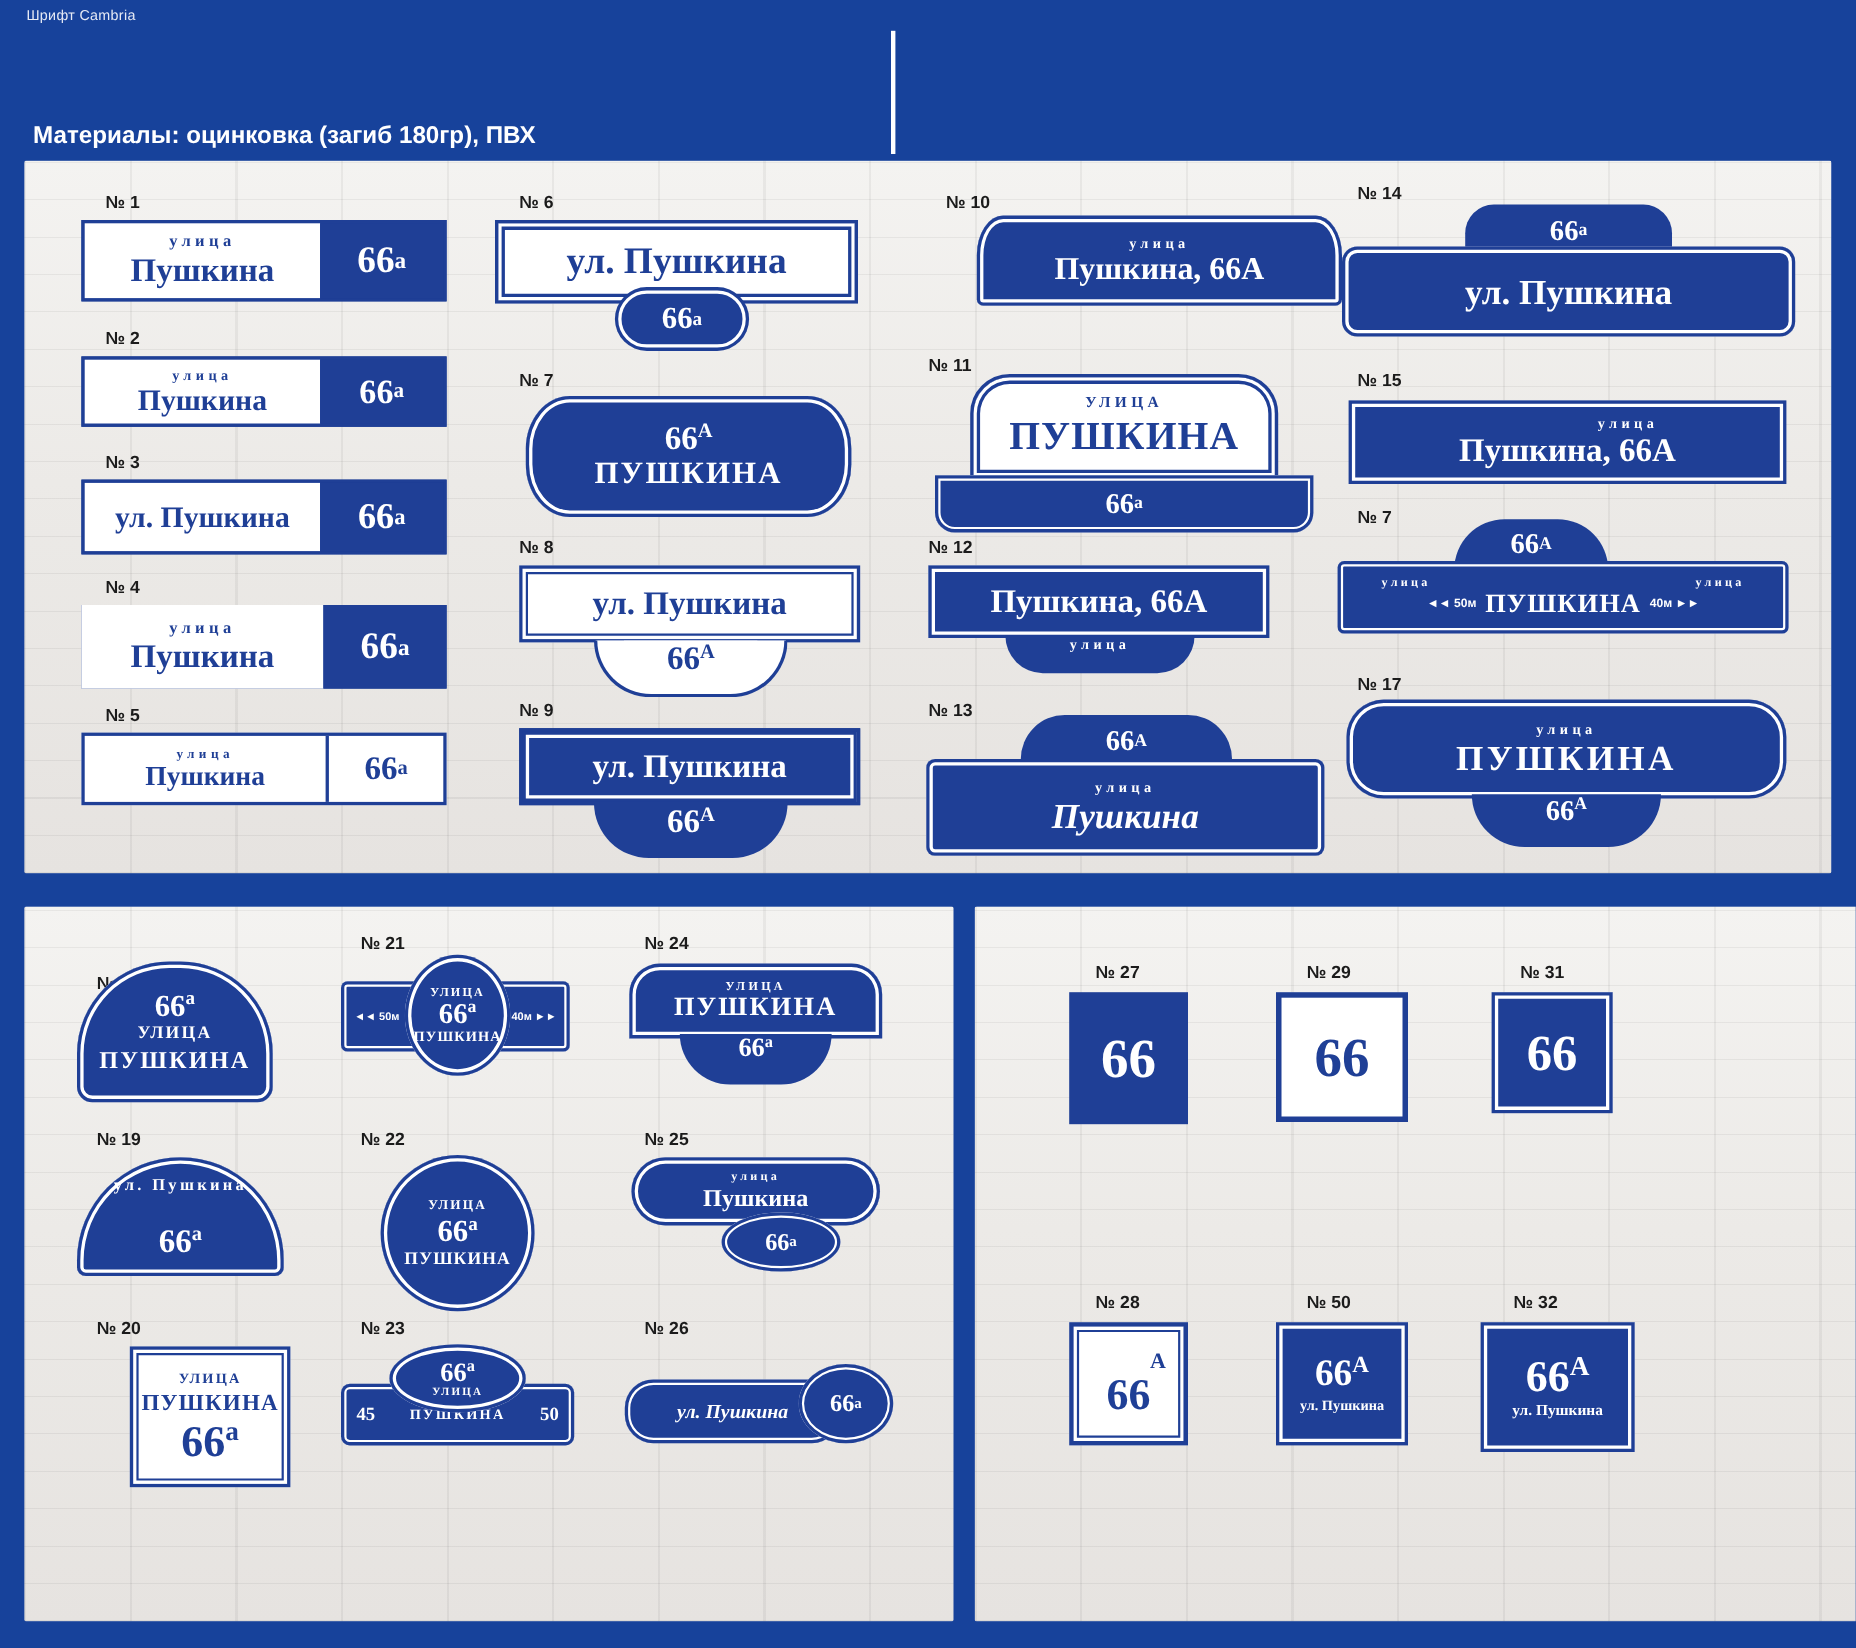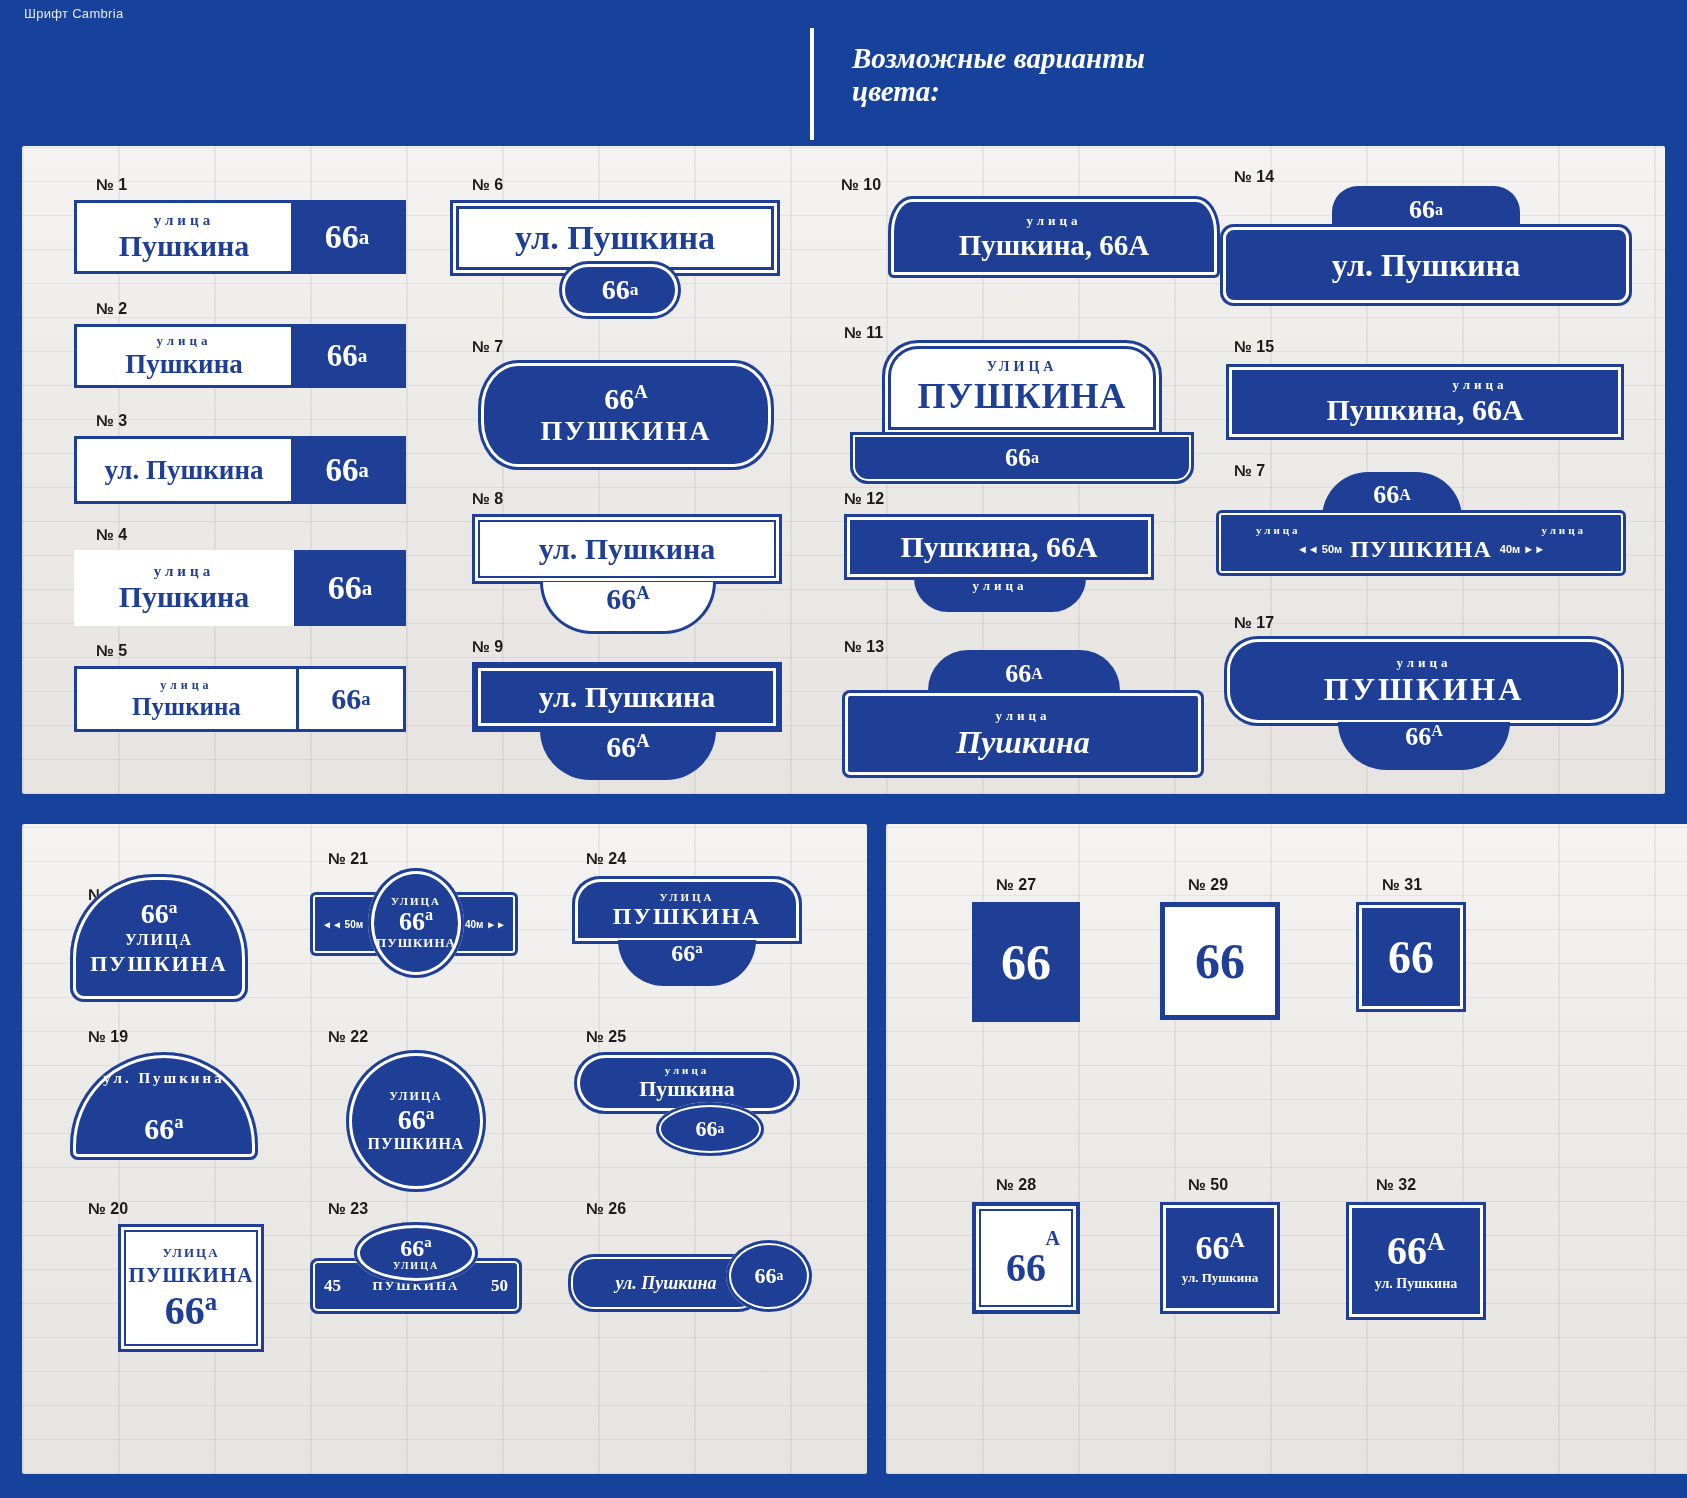--- a/index.html
+++ b/index.html
@@ -91,22 +91,22 @@
   .pill { border-radius:999px; }
 </style>
 </head>
 <body>
 
 <div class="page">
 
   <div class="font-note">Шрифт Cambria</div>
 
   <div class="header">
+    <div class="h-sub">Материалы: оцинковка (загиб 180гр), ПВХ</div>
     <div class="h-divider"></div>
-    <div class="h-variants">Возможные варианты цвета:</div>
 
   </div>
 
   <div class="panel" id="panel-top">
 
     <div class="item" style="left:52px;top:30px;">
       <div class="num" style="left:22px;top:0px;">№ 1</div>
       <div class="sign plate-split" style="left:0px;top:24px;width:332px;height:74px;border:3px solid #1f3f96;background:#1f3f96;">
         <div class="left">
           <div class="t-small">улица</div>
@@ -211,21 +211,21 @@
       <div class="sign" style="left:22px;top:24px;width:310px;height:70px;background:#1f3f96;border:3px solid #1f3f96;box-shadow:inset 0 0 0 3px #1f3f96, inset 0 0 0 6px #fff;display:flex;align-items:center;justify-content:center;">
         <div class="t-street" style="font-size:30px;color:#fff;">ул. Пушкина</div>
       </div>
       <div class="sign" style="left:90px;top:92px;width:176px;height:50px;background:#1f3f96;border-radius:0 0 90px 90px;display:flex;align-items:flex-start;justify-content:center;color:#fff;font-weight:bold;font-size:30px;">
         <span>66</span>
           <span class="sup">А</span>
       </div>
     </div>
 
     <div class="item" style="left:800px;top:30px;">
-      <div class="num" style="left:19px;top:0px;">№ 10</div>
+      <div class="num" style="left:38px;top:0px;">№ 10</div>
       <div class="sign" style="left:66px;top:20px;width:332px;height:82px;background:#1f3f96;border-radius:24px 24px 6px 6px / 36px 36px 6px 6px;box-shadow:inset 0 0 0 3px #1f3f96, inset 0 0 0 6px #fff;display:flex;flex-direction:column;align-items:center;justify-content:center;color:#fff;">
         <div class="t-small" style="font-size:13px;">улица</div>
         <div class="t-street" style="font-size:29px;">Пушкина, 66А</div>
       </div>
     </div>
 
     <div class="item" style="left:800px;top:178px;">
       <div class="num" style="left:22px;top:0px;">№ 11</div>
       <div class="sign" style="left:60px;top:16px;width:280px;height:96px;background:#fff;border:3px solid #1f3f96;border-radius:36px 36px 0 0;box-shadow:inset 0 0 0 3px #fff, inset 0 0 0 6px #1f3f96;display:flex;flex-direction:column;align-items:center;justify-content:center;color:#1f3f96;">
         <div class="t-small" style="font-size:14px;">УЛИЦА</div>

